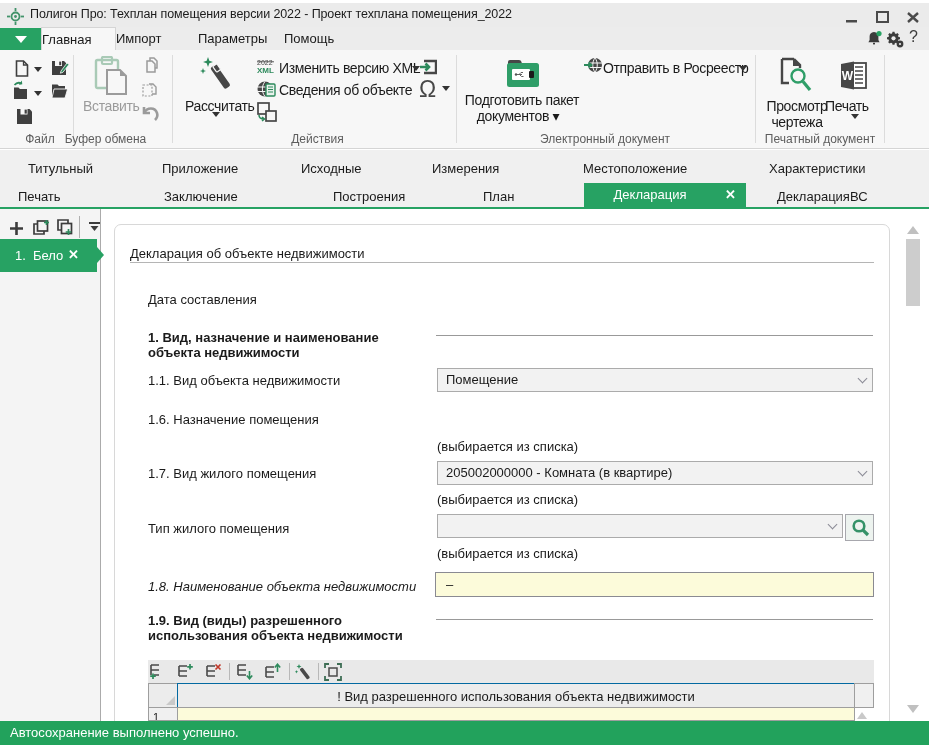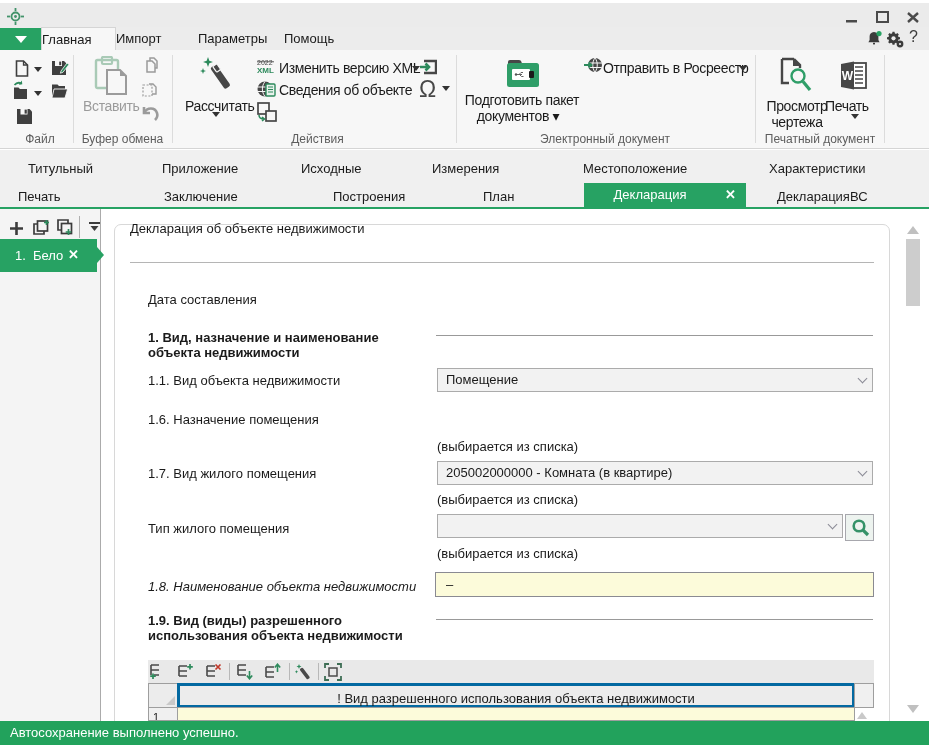--- a/index.html
+++ b/index.html
@@ -65,20 +65,21 @@
     <svg class="abs" style="left:7px;top:5px" width="17" height="17" viewBox="0 0 17 17">
       <g stroke="#42936a" stroke-width="1.8" fill="none">
         <circle cx="8.5" cy="8.5" r="4"></circle>
         <line x1="8.5" y1="0" x2="8.5" y2="3.2"></line>
         <line x1="8.5" y1="13.8" x2="8.5" y2="17"></line>
         <line x1="0" y1="8.5" x2="3.2" y2="8.5"></line>
         <line x1="13.8" y1="8.5" x2="17" y2="8.5"></line>
       </g>
       <circle cx="8.5" cy="8.5" r="1.4" fill="#42936a"></circle>
     </svg>
+    <div id="title-text" class="abs">Полигон Про: Техплан помещения версии 2022 - Проект техплана помещения_2022</div>
     <svg class="abs" style="left:846px;top:17px" width="12" height="3" viewBox="0 0 12 3">
         <rect width="11" height="2.5" fill="#4a4a4a"></rect>
       </svg>
     <svg class="abs" style="left:876px;top:8px" width="13" height="12" viewBox="0 0 13 12">
         <rect x="1" y="1" width="11" height="10" fill="none" stroke="#4a4a4a" stroke-width="2"></rect>
       </svg>
     <svg class="abs" style="left:907px;top:9px" width="12" height="11" viewBox="0 0 12 11">
         <path d="M1 1 L11 10 M11 1 L1 10" stroke="#4a4a4a" stroke-width="2.4"></path>
       </svg>
   </div>
@@ -106,21 +107,21 @@
     <div class="abs" style="left:909px;top:1px;font-size:16px;color:#3c3c3c;">?</div>
   </div>
 
   <div id="ribbon" class="abs">
     <div class="abs rsep" style="left:73px"></div>
     <div class="abs rsep" style="left:172px"></div>
     <div class="abs rsep" style="left:456px"></div>
     <div class="abs rsep" style="left:755px"></div>
     <div class="abs rsep" style="left:884px"></div>
     <div class="abs rlabel" style="left:10px;width:60px;">Файл</div>
-    <div class="abs rlabel" style="left:75px;width:95px;">Буфер обмена</div>
+    <div class="abs rlabel" style="left:58px;width:95px;">Буфер обмена</div>
     <div class="abs rlabel" style="left:270px;width:95px;">Действия</div>
     <div class="abs rlabel" style="left:530px;width:150px;">Электронный документ</div>
     <div class="abs rlabel" style="left:760px;width:120px;">Печатный документ</div>
 
     <svg class="abs" style="left:14px;top:10px" width="16" height="17" viewBox="0 0 16 17">
       <path d="M2.5 1 L9.5 1 L13.5 5 L13.5 16 L2.5 16 Z" fill="none" stroke="#3f3f3f" stroke-width="1.6"></path>
       <path d="M9.5 1 L9.5 5 L13.5 5" fill="none" stroke="#3f3f3f" stroke-width="1.3"></path>
     </svg>
     <div class="abs dropd" style="left:34px;top:17px;"></div>
     <svg class="abs" style="left:51px;top:9px" width="18" height="18" viewBox="0 0 18 18">
@@ -283,21 +284,21 @@
       <path d="M1.5 4 L9.5 4 L5.5 9 Z" fill="#3c3c3c"></path>
     </svg>
     <div id="sbitem" class="abs">
       <span class="abs" style="left:15px;top:9px;">1.</span>
       <span class="abs" style="left:33px;top:9px;">Бело</span>
       <span class="abs" style="left:68px;top:8px;font-weight:bold;">✕</span>
     </div>
     <div id="sbarrow" class="abs"></div>
     <div id="panel" class="abs"></div>
 
-    <div class="abs" style="left:130px;top:12px;font-size:13px;">Декларация об объекте недвижимости</div>
+    <div class="abs" style="left:130px;top:37px;font-size:13px;">Декларация об объекте недвижимости</div>
     <div class="abs hr" style="left:130px;top:53px;width:744px;background:#b5b5b5;"></div>
 
     <div class="abs flabel" style="top:83px;">Дата составления</div>
 
     <div class="abs fbold" style="top:121px;width:280px;">1. Вид, назначение и наименование объекта недвижимости</div>
     <div class="abs hr" style="left:436px;top:126px;width:437px;"></div>
 
     <div class="abs flabel" style="top:164px;">1.1. Вид объекта недвижимости</div>
     <div class="abs combo" style="top:159px;">Помещение</div>
 
@@ -358,21 +359,21 @@
       <svg class="abs" style="left:176px;top:3px" width="18" height="18" viewBox="0 0 18 18">
         <path d="M1 5 L1 1 L5 1 M13 1 L17 1 L17 5 M17 13 L17 17 L13 17 M5 17 L1 17 L1 13" fill="none" stroke="#3e6e55" stroke-width="1.8"></path>
         <rect x="5" y="5" width="8" height="8" fill="none" stroke="#4a4a4a" stroke-width="1.5"></rect>
       </svg>
     </div>
     <div class="abs" style="left:148px;top:474px;width:30px;height:25px;background:#ececec;border:1px solid #9e9e9e;">
       <svg class="abs" style="left:16px;top:12px" width="11" height="10" viewBox="0 0 11 10">
           <path d="M10 0 L10 9 L1 9 Z" fill="#c9c9c9"></path>
         </svg>
     </div>
-    <div class="abs" style="left:177px;top:474px;width:678px;height:25px;background:#ececec;border:3px solid #0369a1;font-size:13px;text-align:center;padding-top:5px;">! Вид разрешенного использования объекта недвижимости</div>
+    <div class="abs" style="left:177px;top:474px;width:678px;height:25px;background:#ececec;border:1px solid #0369a1;font-size:13px;text-align:center;padding-top:5px;">! Вид разрешенного использования объекта недвижимости</div>
     <div class="abs" style="left:854px;top:474px;width:20px;height:25px;background:#f0f0f0;border:1px solid #9e9e9e;"></div>
     <div class="abs" style="left:148px;top:498px;width:30px;height:14px;background:#f0f0f0;border:1px solid #9e9e9e;font-size:11px;overflow:hidden;padding:3px 0 0 4px;">1</div>
     <div class="abs" style="left:177px;top:498px;width:678px;height:14px;background:#fcfbda;border:1px solid #9e9e9e;"></div>
     <div class="abs" style="left:857px;top:503px;width:0;height:0;border-left:5px solid transparent;border-right:5px solid transparent;border-bottom:7px solid #c9c9c9;"></div>
   </div>
 
   <div class="abs" style="left:906px;top:224px;width:14px;height:12px;">
     <div style="width:0;height:0;border-left:6px solid transparent;border-right:6px solid transparent;border-bottom:8px solid #c0c0c0;margin:2px auto;"></div>
   </div>
   <div id="scroll-thumb" class="abs" style="top:239px;"></div>

